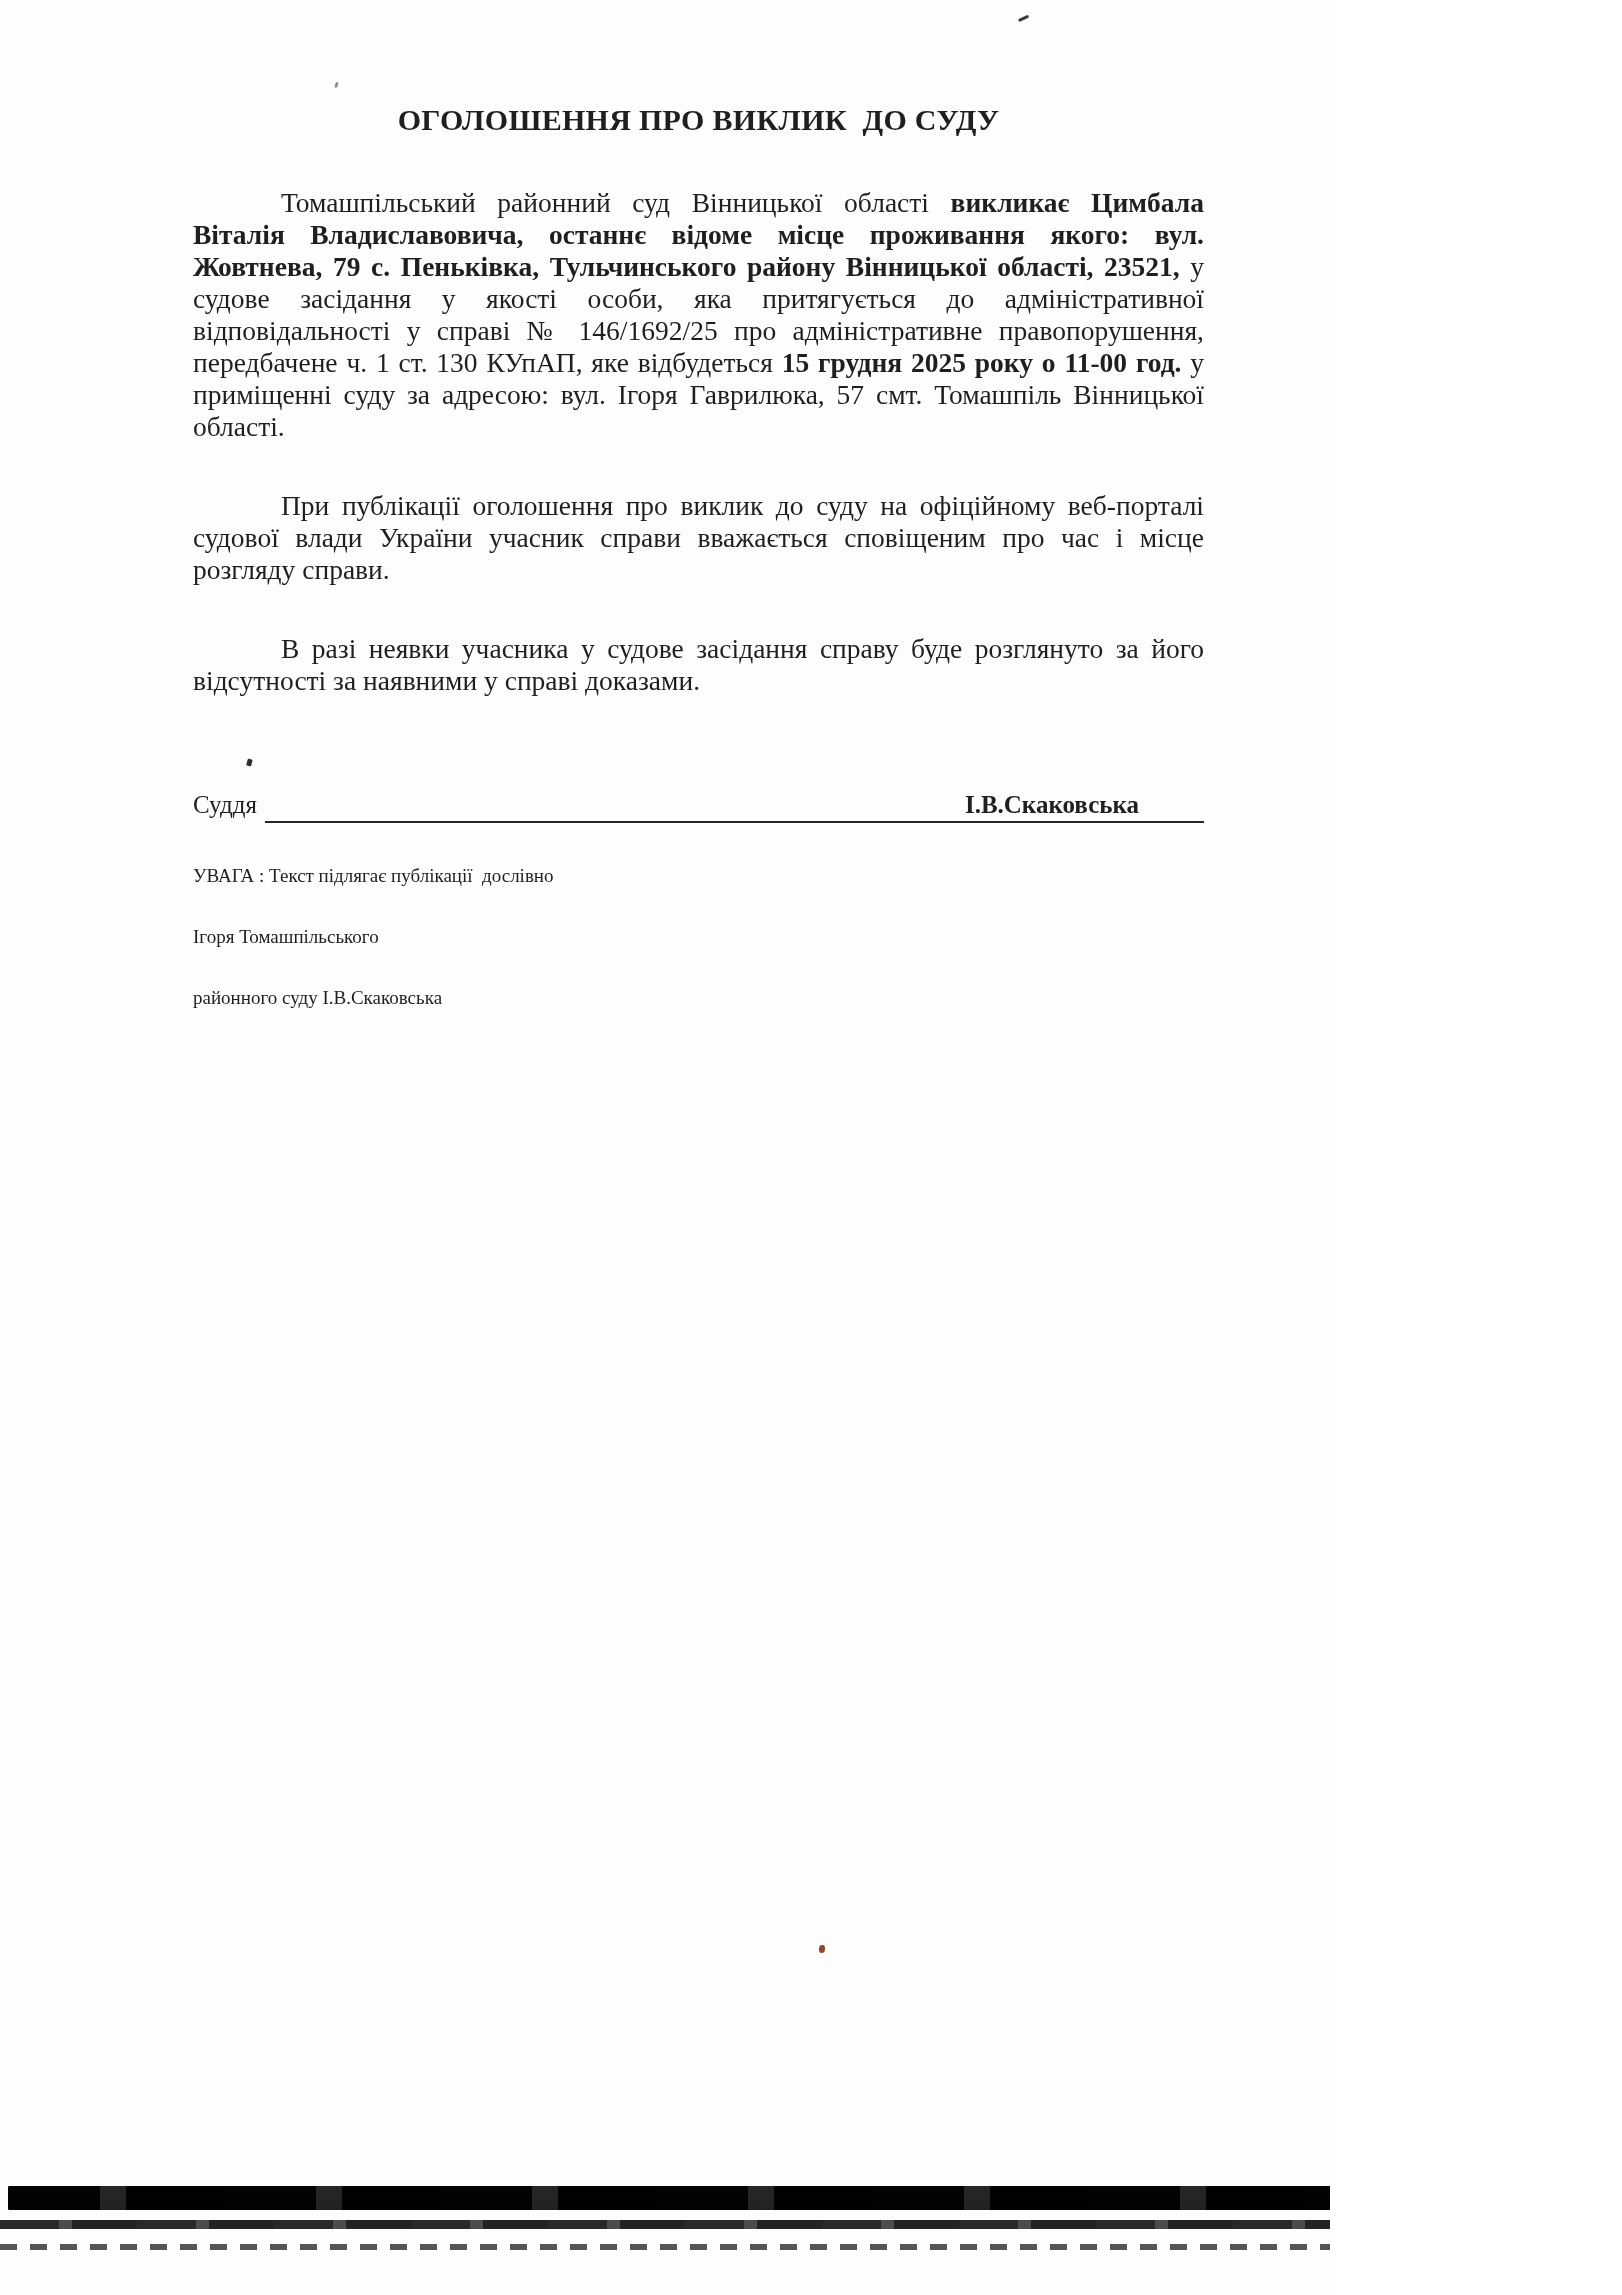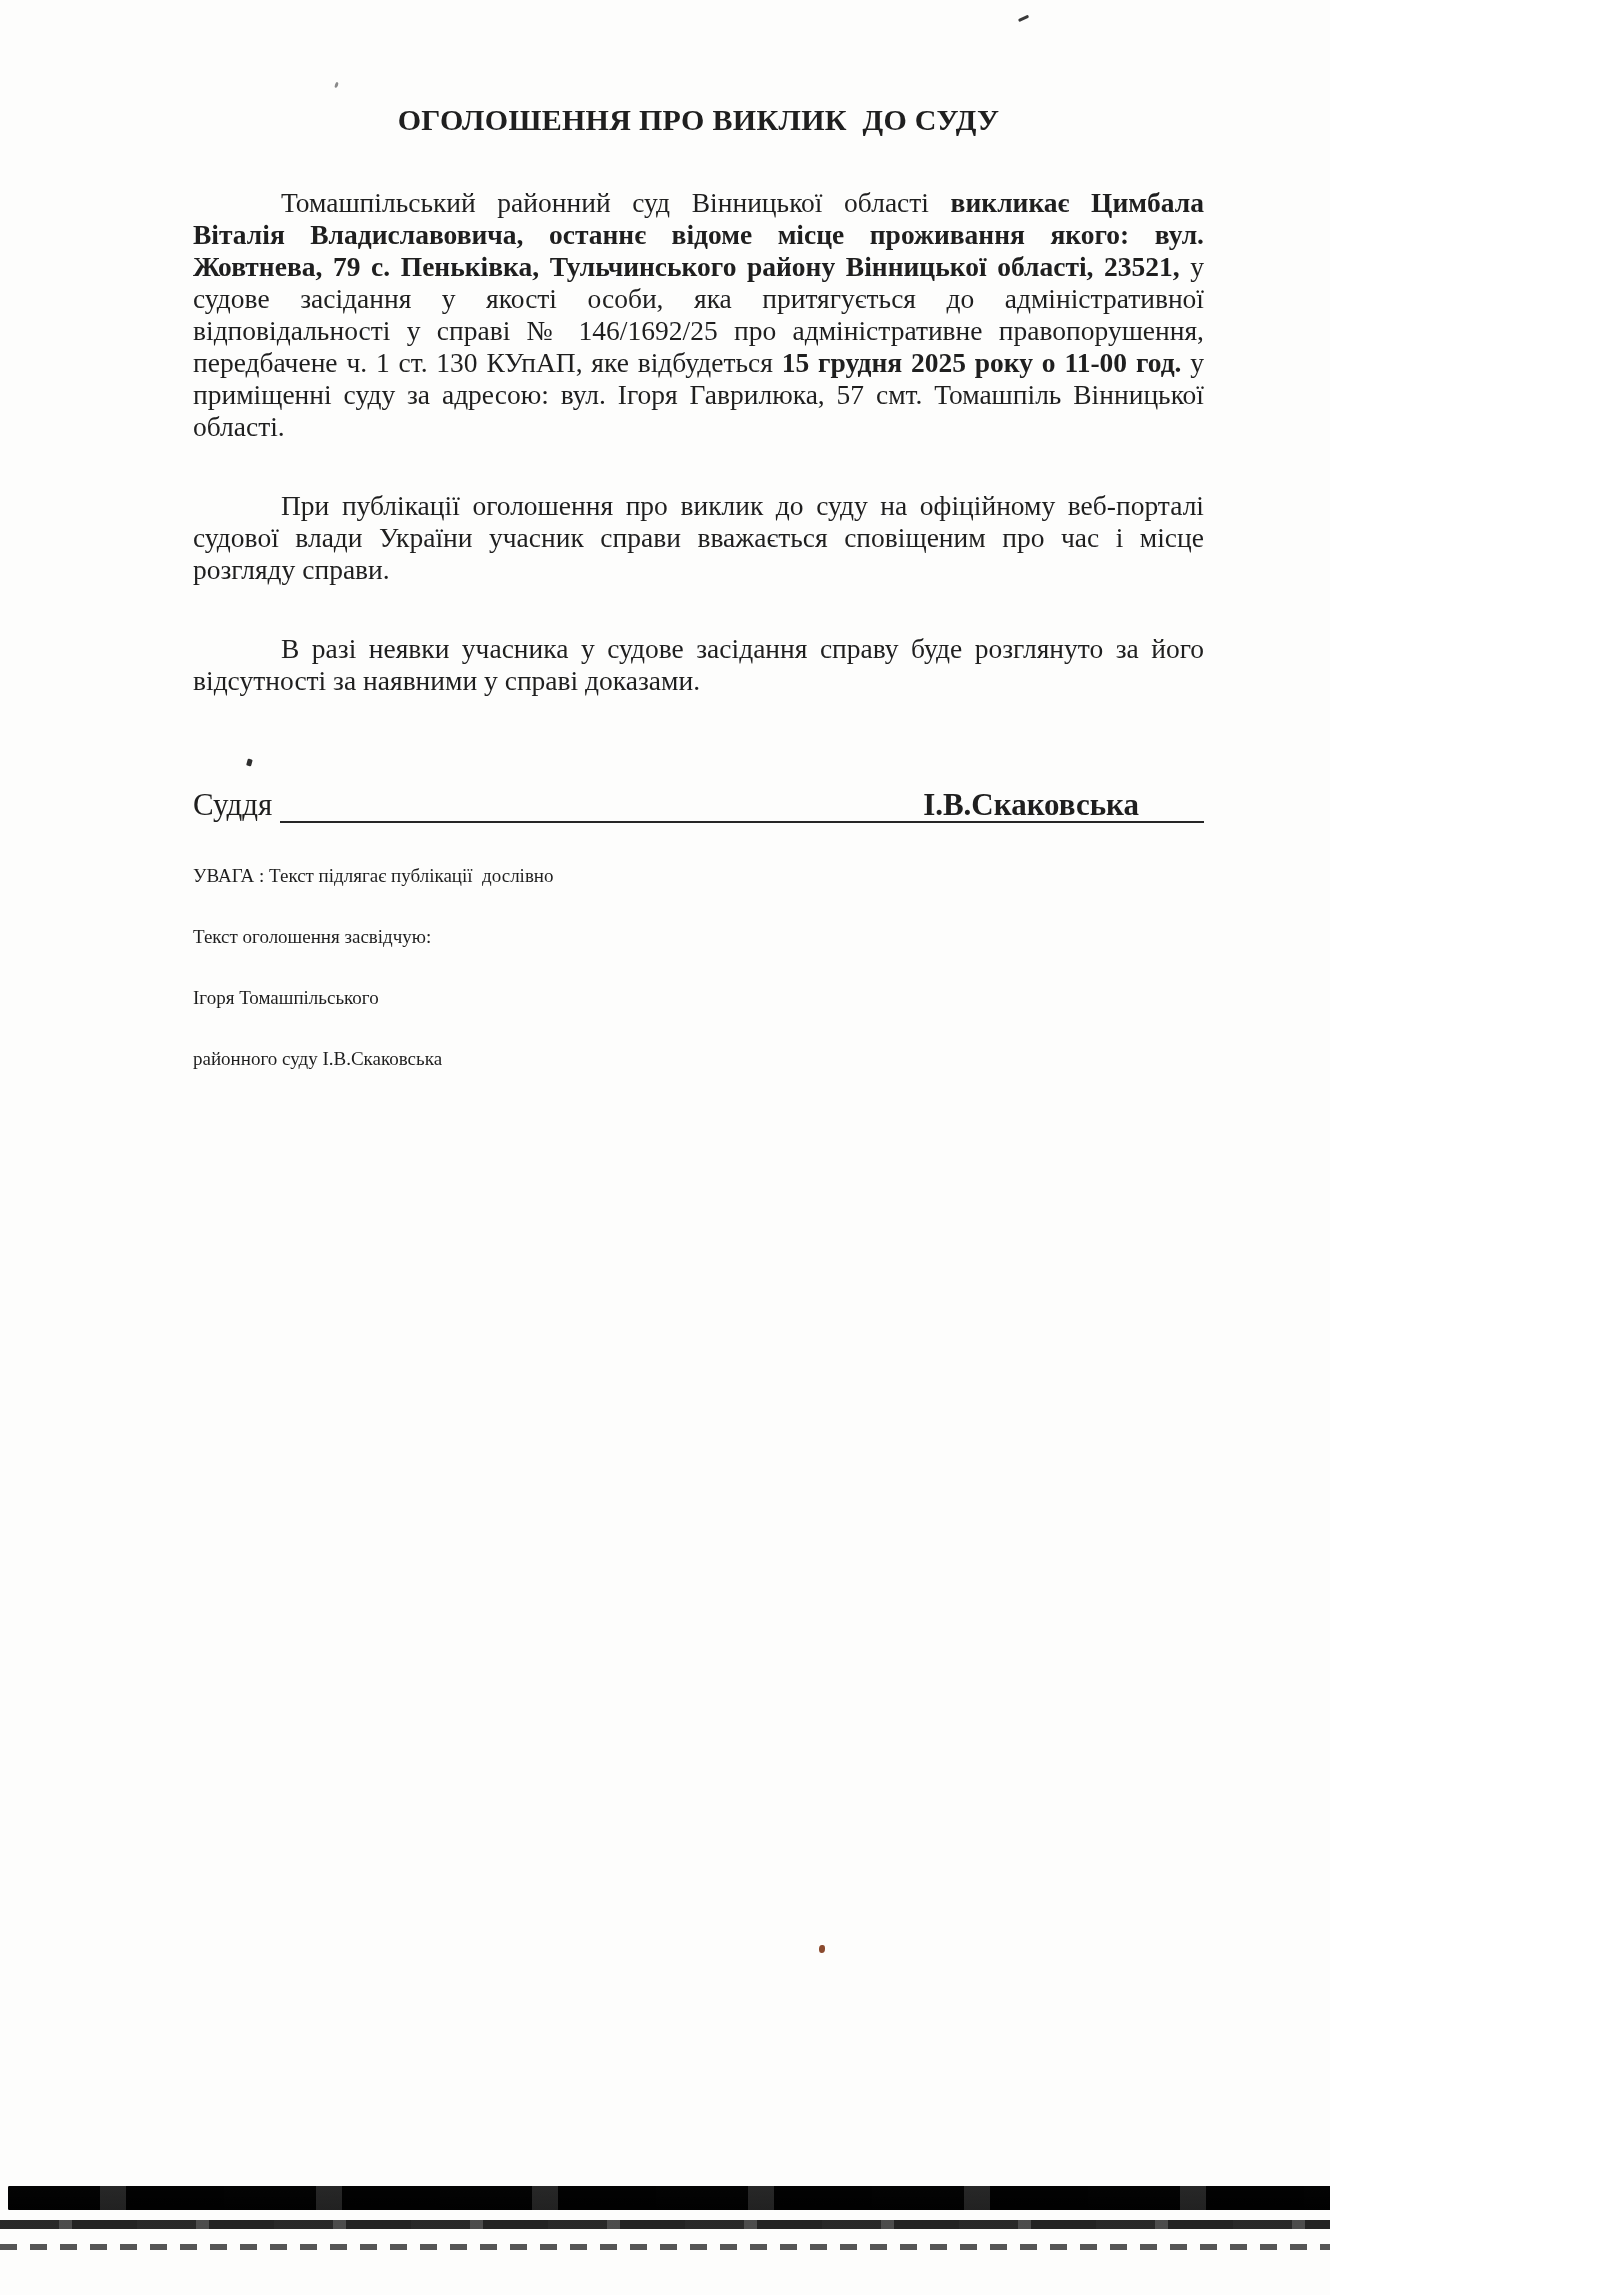--- a/index.html
+++ b/index.html
@@ -38,21 +38,21 @@
   .para.first {
     margin-top: 50px;
   }
   .para.next {
     margin-top: 47px;
   }
   .sig-row {
     margin-top: 92px;
     display: flex;
     align-items: baseline;
-    font-size: 31px;
+    font-size: 25px;
     line-height: 32px;
   }
   .sig-role {
     flex: 0 0 auto;
   }
   .sig-line {
     flex: 1 1 auto;
     margin-left: 7.9px;
     border-bottom: 2px solid #262626;
   }
@@ -158,21 +158,20 @@
 
     <div class="sig-row">
       <span class="sig-role">Суддя</span>
       <span class="sig-line">
         <span class="sig-name">І.В.Скаковська</span>
       </span>
     </div>
 
     <p class="note first">УВАГА : Текст підлягає публікації  дослівно</p>
 
-    <p class="note">Текст оголошення засвідчую:</p>
 
     <p class="note">Ігоря Томашпільського</p>
 
     <p class="note">районного суду І.В.Скаковська</p>
 
   </div>
 
   <div class="speck-tr"></div>
   <div class="speck-title"></div>
   <div class="speck-sig"></div>

